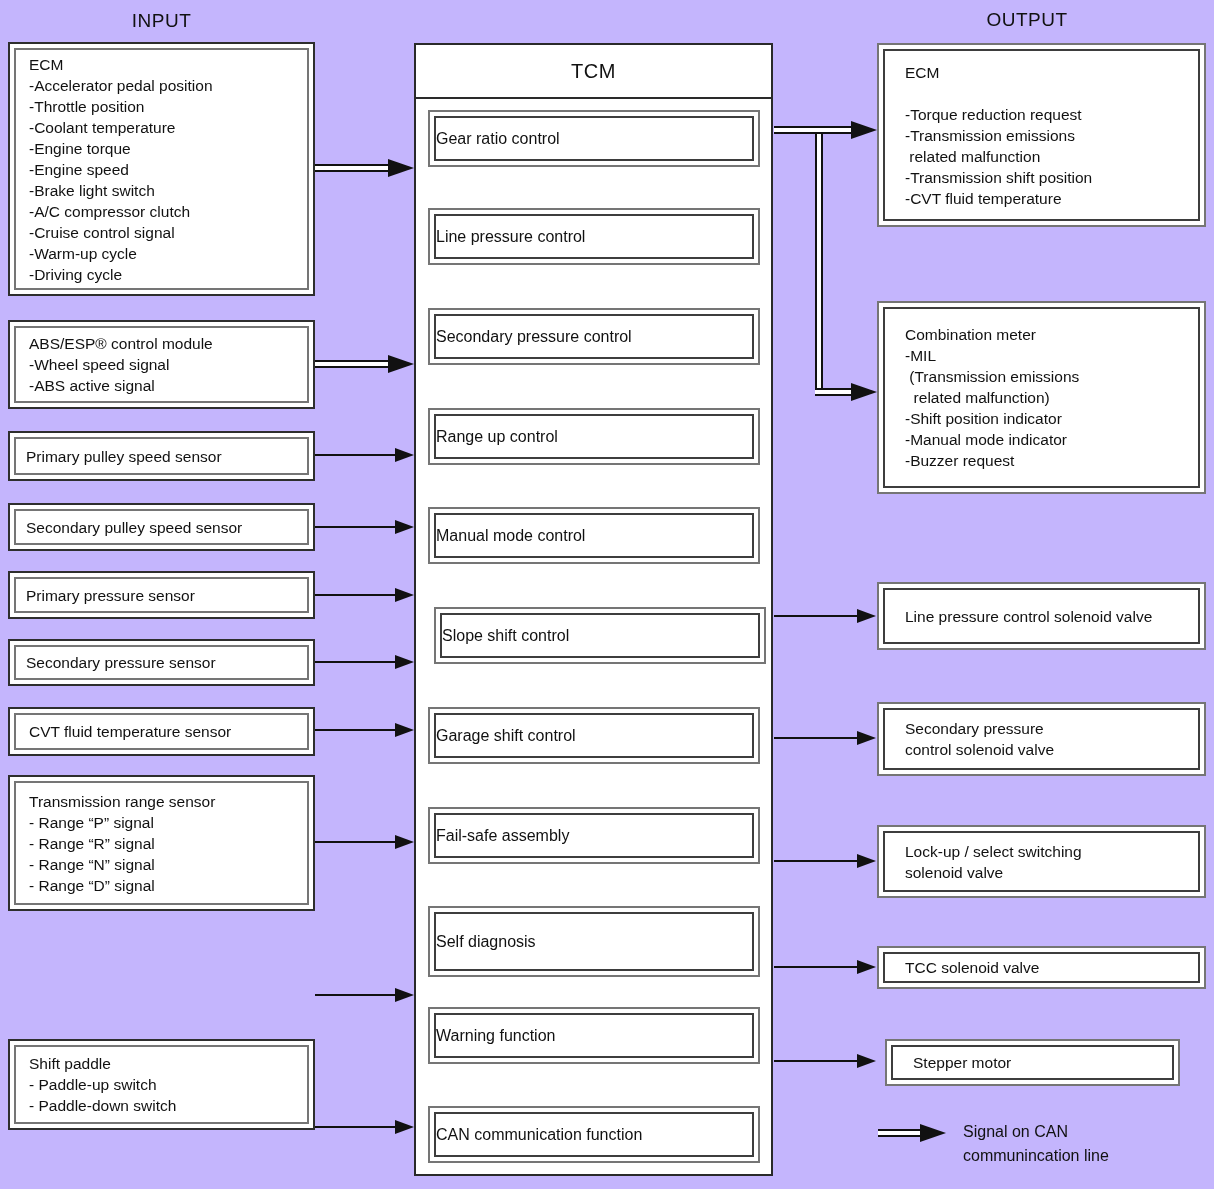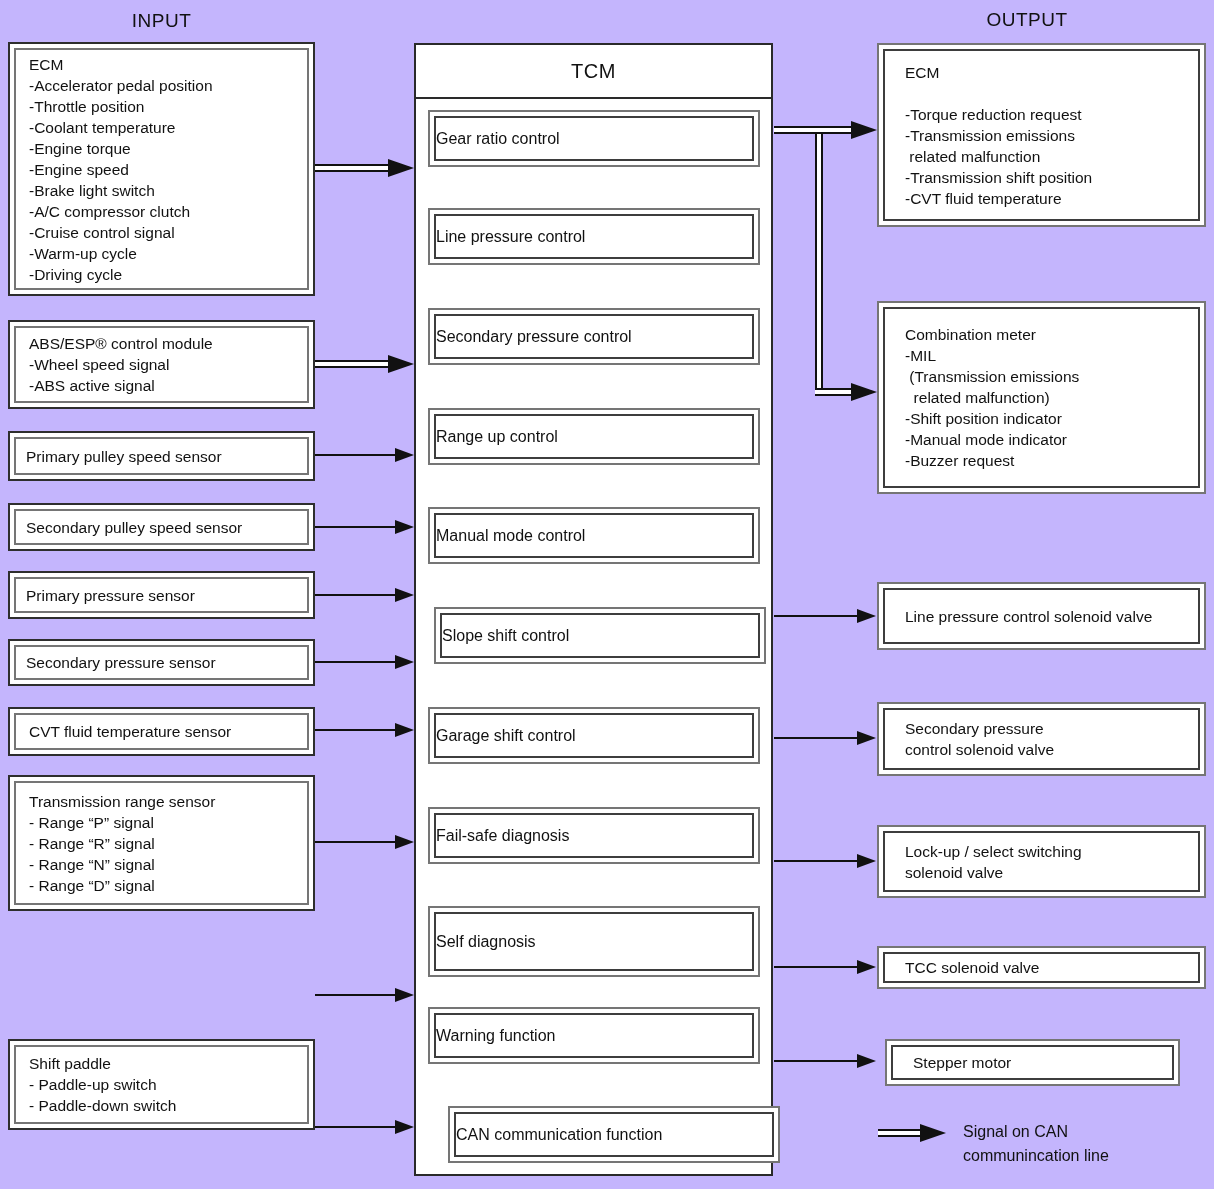--- a/index.html
+++ b/index.html
@@ -176,34 +176,34 @@
       <span class="txt fn">Slope shift control</span>
     </div>
   </div>
   <div class="obox cstyle center" style="left:428px; top:707px; width:332px; height:57px;">
     <div class="frame">
       <span class="txt fn">Garage shift control</span>
     </div>
   </div>
   <div class="obox cstyle center" style="left:428px; top:807px; width:332px; height:57px;">
     <div class="frame">
-      <span class="txt fn">Fail-safe diagnosis</span>
+      <span class="txt fn">Fail-safe assembly</span>
     </div>
   </div>
   <div class="obox cstyle center" style="left:428px; top:906px; width:332px; height:71px;">
     <div class="frame">
       <span class="txt fn">Self diagnosis</span>
     </div>
   </div>
   <div class="obox cstyle center" style="left:428px; top:1007px; width:332px; height:57px;">
     <div class="frame">
       <span class="txt fn">Warning function</span>
     </div>
   </div>
-  <div class="obox cstyle center" style="left:428px; top:1106px; width:332px; height:57px;margin-left:20px;">
+  <div class="obox cstyle center" style="left:428px; top:1106px; width:332px; height:57px;">
     <div class="frame">
       <span class="txt fn">CAN communication function</span>
     </div>
   </div>
 
   <div class="obox cstyle padL" style="left:877px; top:43px; width:329px; height:184px;">
     <div class="frame">
       <span class="txt">ECM
 
 -Torque reduction request

